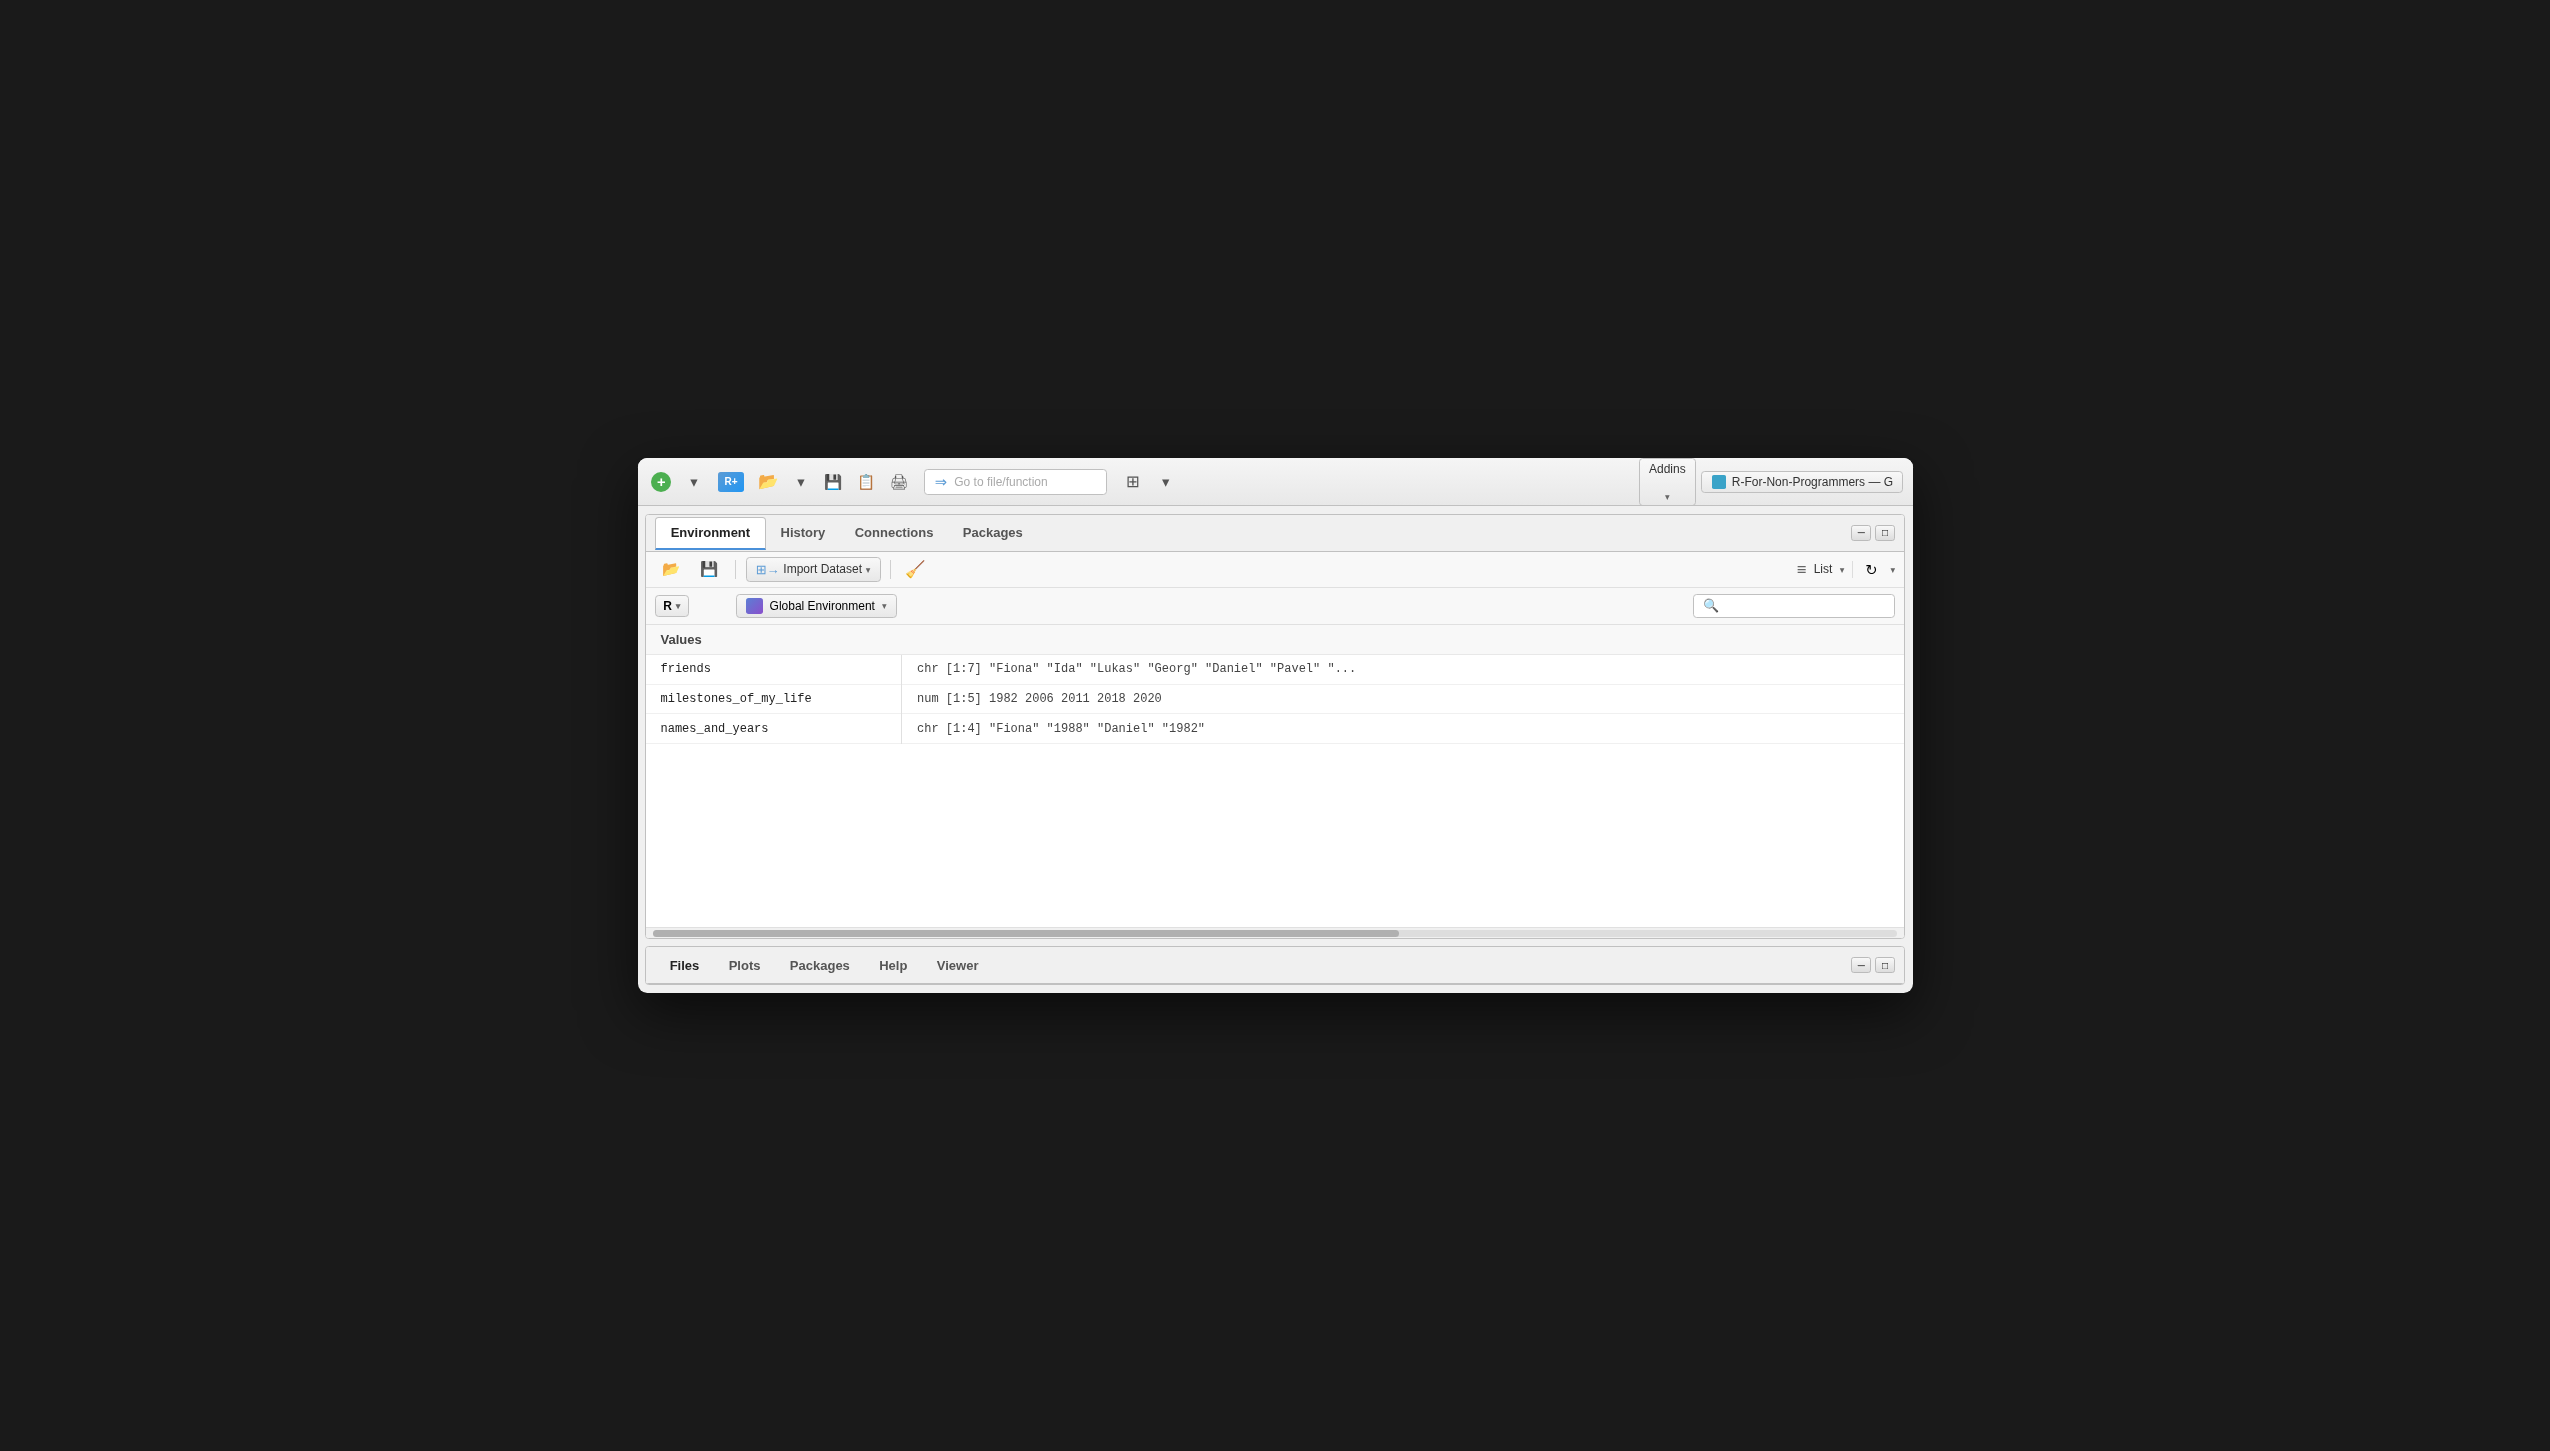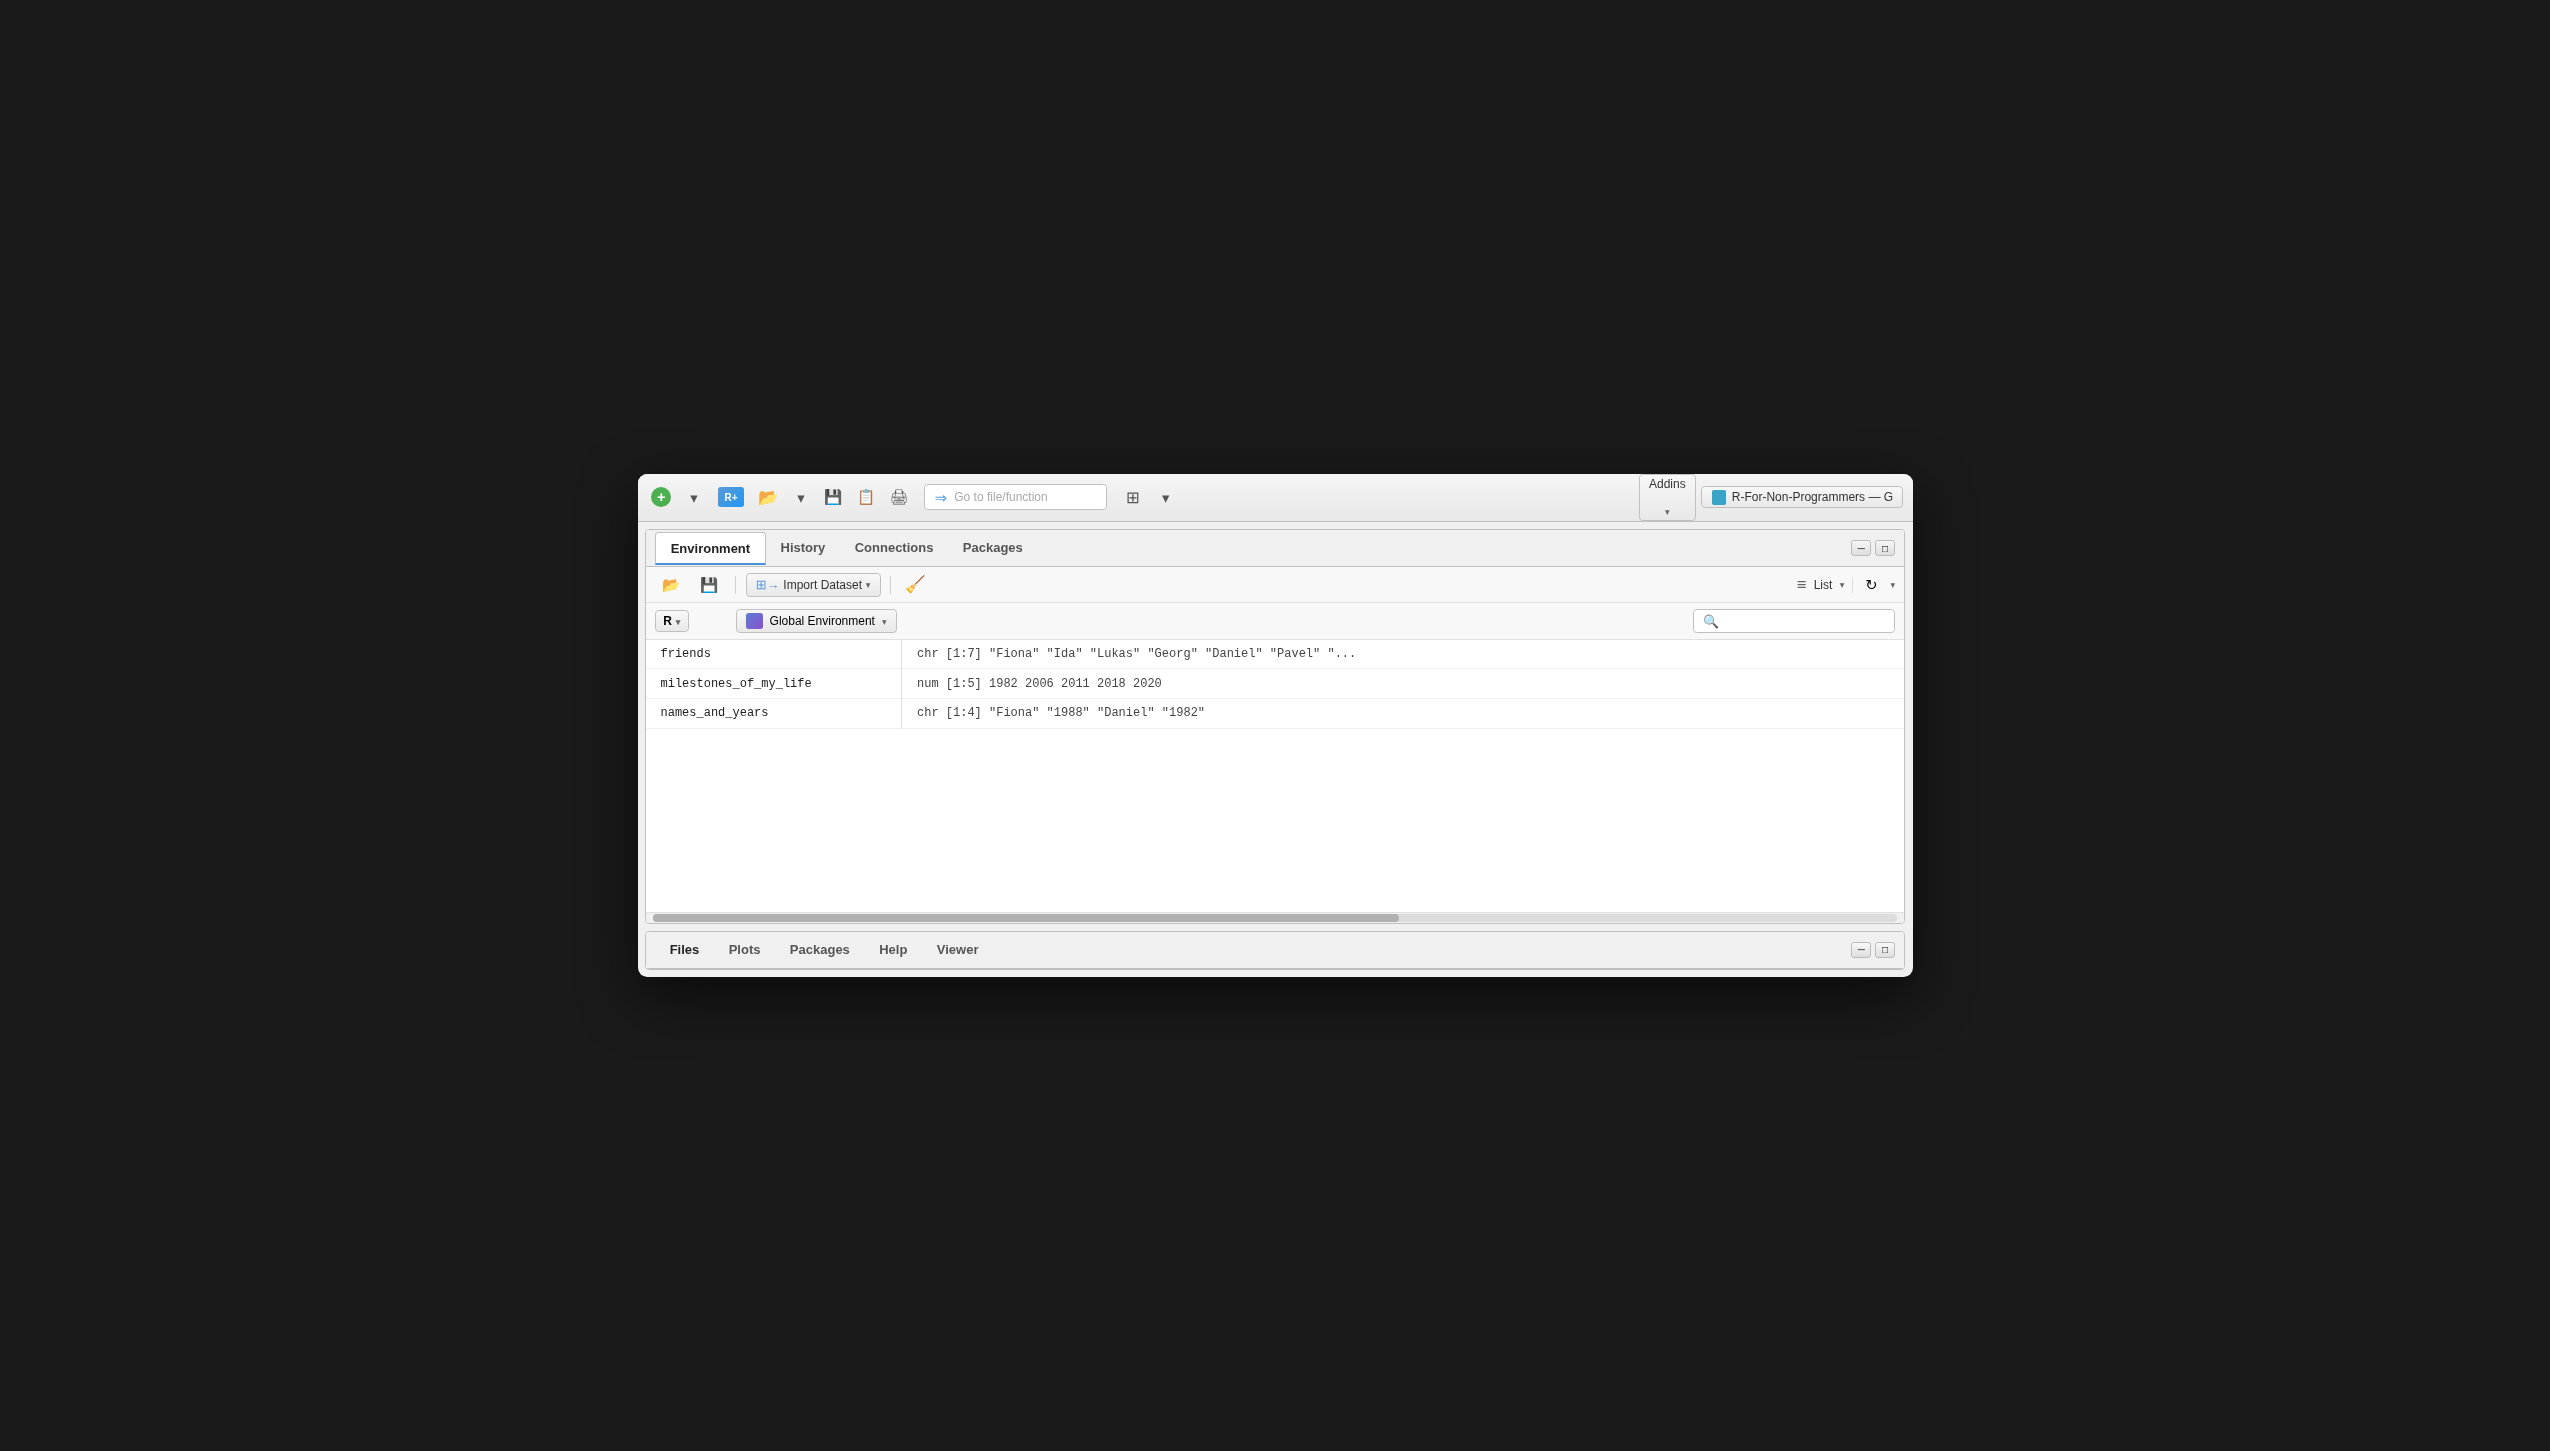--- a/index.html
+++ b/index.html
@@ -513,20 +513,21 @@
         <span>Global Environment</span>
         <span class="chevron">▾</span>
       </button>
       <div class="search-box">
         <span class="search-icon">🔍</span>
         <input type="text" style="border: none; outline: none; width: 100%; font-size: 12px;" placeholder="">
       </div>
     </div>
 
     <div class="values-section">
+      <div class="values-header">Values</div>
       <table class="data-table">
         <tbody>
           <tr>
             <td>friends</td>
             <td>chr [1:7] "Fiona" "Ida" "Lukas" "Georg" "Daniel" "Pavel" "...</td>
           </tr>
           <tr>
             <td>milestones_of_my_life</td>
             <td>num [1:5] 1982 2006 2011 2018 2020</td>
           </tr>

